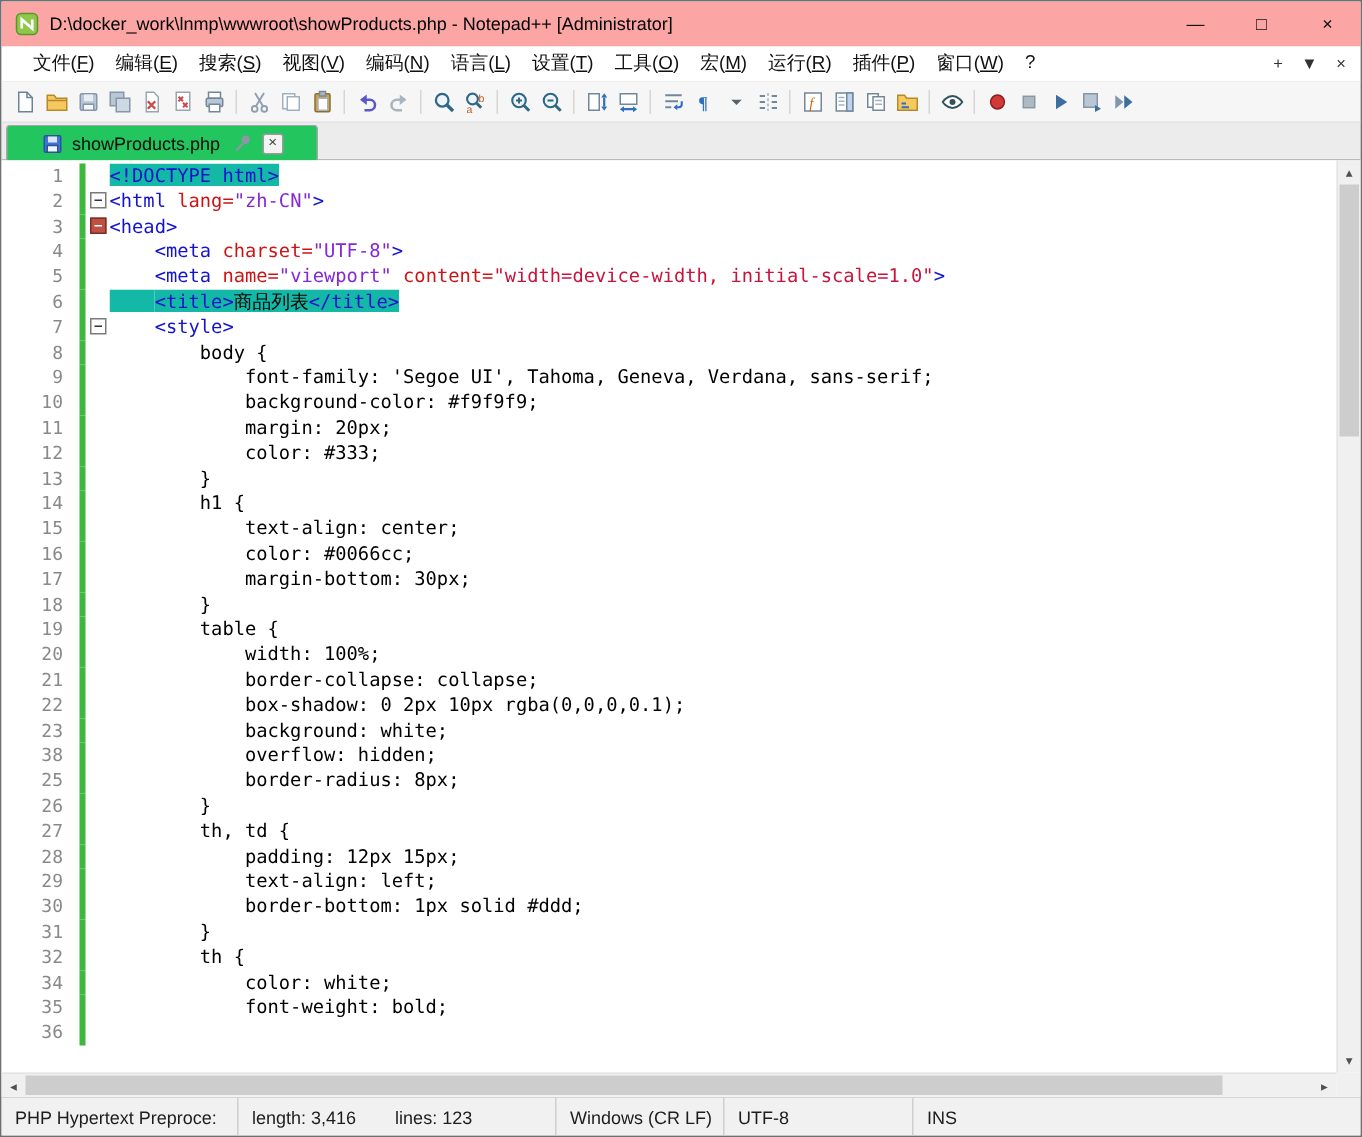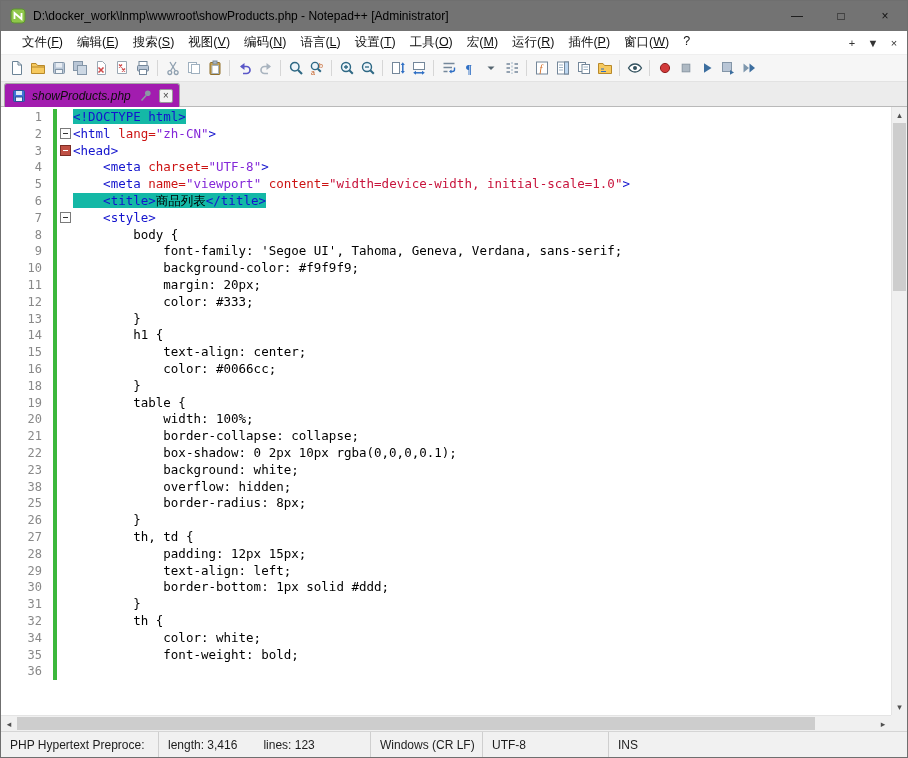--- a/index.html
+++ b/index.html
@@ -3,21 +3,21 @@
 <meta charset="utf-8">
 <style>
   * { margin:0; padding:0; box-sizing:border-box; }
   html,body { background:#9a9a9a; }
   body { font-family:"Liberation Sans", sans-serif; }
 
   .window{ width:908px; height:758px; border:1px solid #6f6f6f; display:flex; flex-direction:column;
            background:#fff; overflow:hidden; }
 
   
-  .titlebar{ height:30px; flex:none; display:flex; align-items:center; padding-left:9px; background:#737373; }
+  .titlebar{ height:30px; flex:none; display:flex; align-items:center; padding-left:9px; background:#fca5a5; }
   .app-icon{ display:flex; }
   .title-text{ margin-left:7px; font-size:12px; color:#000; flex:1; white-space:nowrap; overflow:hidden; }
   .win-btns{ display:flex; height:100%; }
   .win-btn{ width:44px; height:30px; border:none; background:none; font-size:12px; color:#111;
             font-family:inherit; display:flex; align-items:center; justify-content:center; }
 
   
   .menubar{ height:24px; flex:none; display:flex; align-items:center; background:#fff; position:relative;
             border-bottom:1px solid #efefef; }
   .menu-items{ display:flex;padding-left:14px; }
@@ -29,22 +29,22 @@
   
   .toolbar{ height:27px; flex:none; display:flex; align-items:center; background:#f6f6f6;
             border-bottom:1px solid #e2e2e2; padding:0 5px; }
   .tb-btn{ width:21px; height:21px; display:flex; align-items:center; justify-content:center; border-radius:2px; }
   .tb-btn svg{ display:block; }
   .tb-sep{ width:1px; height:16px; background:#d6d6d6; margin:0 4px; flex:none; }
 
   
   .tabbar{ height:25px; flex:none; background:#ececec; display:flex; align-items:flex-end;
            border-bottom:1px solid #b9b9b9; padding-left:3px; }
-  .tab{ height:24px; display:flex; align-items:center; background:#a21caf; border:1px solid #a6a6a6;
-        border-bottom:none; border-radius:3px 3px 0 0; padding:0 6px; margin-bottom:-1px;font-style:italic; }
+  .tab{ height:24px; display:flex; align-items:center; background:#22c55e; border:1px solid #a6a6a6;
+        border-bottom:none; border-radius:3px 3px 0 0; padding:0 22px; margin-bottom:-1px; }
   .tab-icon{ display:flex; }
   .tab-label{ font-size:12px; color:#0d0d0d; margin:0 7px 0 5px; }
   .tab-pin{ display:flex; margin-right:5px; }
   .tab-close{ width:14px; height:14px; border:1px solid #9a9a9a; border-radius:2px; font-size:10px;
               line-height:12px; text-align:center; color:#444; background:#f3f3f3; }
 
   
   .editor{ flex:1; position:relative; background:#fff; min-height:0; }
   .code-area{ position:absolute; left:0; top:0; right:16px; bottom:16px; overflow:hidden; padding-top:2px;
               background:#fff; font-family:"DejaVu Sans Mono","Liberation Mono",monospace; }
@@ -462,20 +462,26 @@
           <div class="fold-margin"></div>
           <div class="code"><span class="s-txt">            text-align: center;</span></div>
         </div>
         <div class="code-row">
           <div class="ln">16</div>
           <div class="chg"></div>
           <div class="fold-margin"></div>
           <div class="code"><span class="s-txt">            color: #0066cc;</span></div>
         </div>
         <div class="code-row">
+          <div class="ln">17</div>
+          <div class="chg"></div>
+          <div class="fold-margin"></div>
+          <div class="code"><span class="s-txt">            margin-bottom: 30px;</span></div>
+        </div>
+        <div class="code-row">
           <div class="ln">18</div>
           <div class="chg"></div>
           <div class="fold-margin"></div>
           <div class="code"><span class="s-txt">        }</span></div>
         </div>
         <div class="code-row">
           <div class="ln">19</div>
           <div class="chg"></div>
           <div class="fold-margin"></div>
           <div class="code"><span class="s-txt">        table {</span></div>

